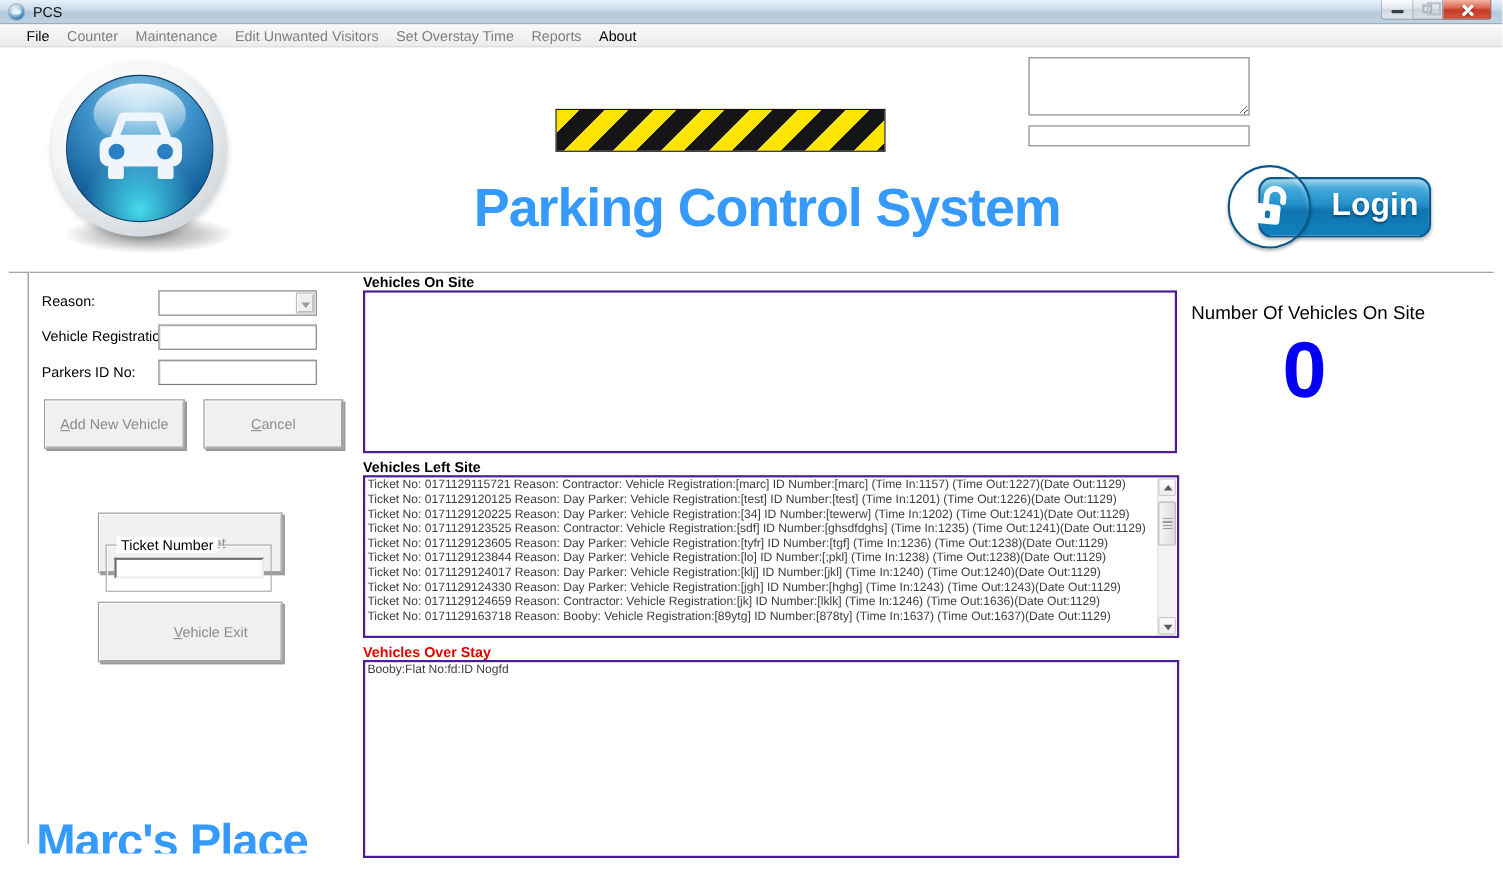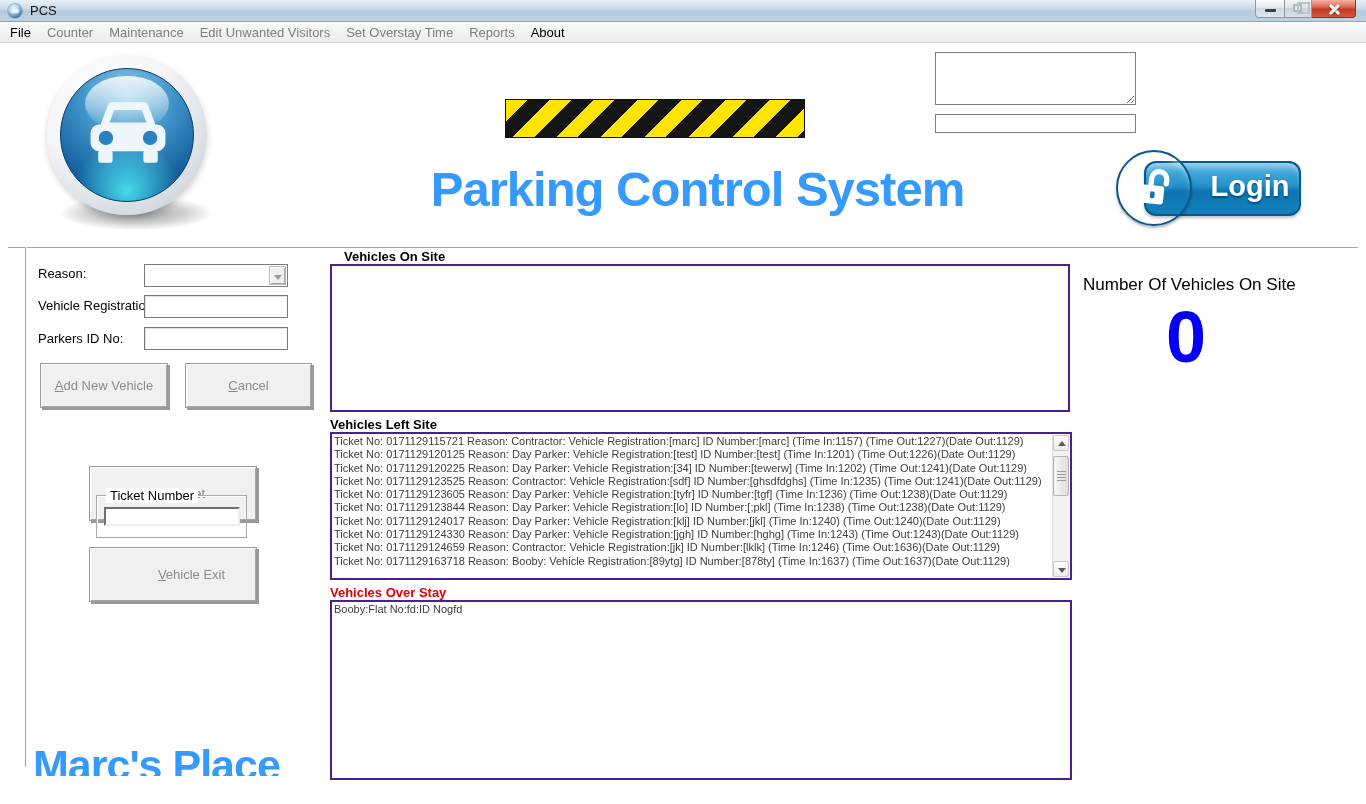--- a/index.html
+++ b/index.html
@@ -39,21 +39,21 @@
     box-shadow:0 1px 1px rgba(60,0,0,.4);
   }
   .glyph-close::before { transform:rotate(45deg); }
   .glyph-close::after  { transform:rotate(-45deg); }
 
   
   .menubar {
     position:absolute; left:0; top:23px; width:1366px; height:20px;
     background:linear-gradient(#f7f8f9,#ececed);
     border-bottom:1px solid #d4d4d4;
-    display:flex; align-items:center; font-size:13px; padding-left:2px;
+    display:flex; align-items:center; font-size:13px; padding-left:16px;
   }
   .menu-item { padding:0 8px; height:20px; line-height:19px; color:#000; }
   .menu-item.disabled { color:#7e7e7e; }
 
   
   .logo-shadow { position:absolute; left:60px; top:196px; width:152px; height:34px;
     background:radial-gradient(ellipse at center, rgba(0,0,0,.40) 0%, rgba(0,0,0,.18) 45%, rgba(0,0,0,0) 72%); }
   .logo-outer { position:absolute; left:47px; top:55px; width:160px; height:160px; border-radius:50%;
     background:radial-gradient(circle at 35% 28%, #ffffff 0%, #f2f4f6 45%, #cdd3d8 85%, #b9bfc5 100%);
     box-shadow:0 3px 6px rgba(0,0,0,.18); }
@@ -258,21 +258,21 @@
 
   <div class="groupbox">
     <span class="groupbox-label">Ticket Number</span>
     <input class="ticket-input" value="" style="">
   </div>
 
   <div class="btn3d disabled" style="left:89px; top:547px; width:168px; height:55px;padding-left:37px;">
     <span class="btn-label">Vehicle Exit</span>
   </div>
 
-  <span class="section-label" style="left:330px; top:249px;margin-left:14px;">Vehicles On Site</span>
+  <span class="section-label" style="left:330px; top:249px;">Vehicles On Site</span>
   <div class="listbox" style="left:330px; top:264px; width:740px; height:148px;"></div>
 
   <span class="count-label">Number Of Vehicles On Site</span>
   <div class="count-value">0</div>
 
   <span class="section-label" style="left:330px; top:417px;">Vehicles Left Site</span>
   <div class="listbox" style="left:330px; top:432px; width:742px; height:148px; padding-right:19px;">
     <div class="list-row">Ticket No: 0171129115721 Reason: Contractor: Vehicle Registration:[marc] ID Number:[marc] (Time In:1157) (Time Out:1227)(Date Out:1129)</div>
       <div class="list-row">Ticket No: 0171129120125 Reason: Day Parker: Vehicle Registration:[test] ID Number:[test] (Time In:1201) (Time Out:1226)(Date Out:1129)</div>
       <div class="list-row">Ticket No: 0171129120225 Reason: Day Parker: Vehicle Registration:[34] ID Number:[tewerw] (Time In:1202) (Time Out:1241)(Date Out:1129)</div>

